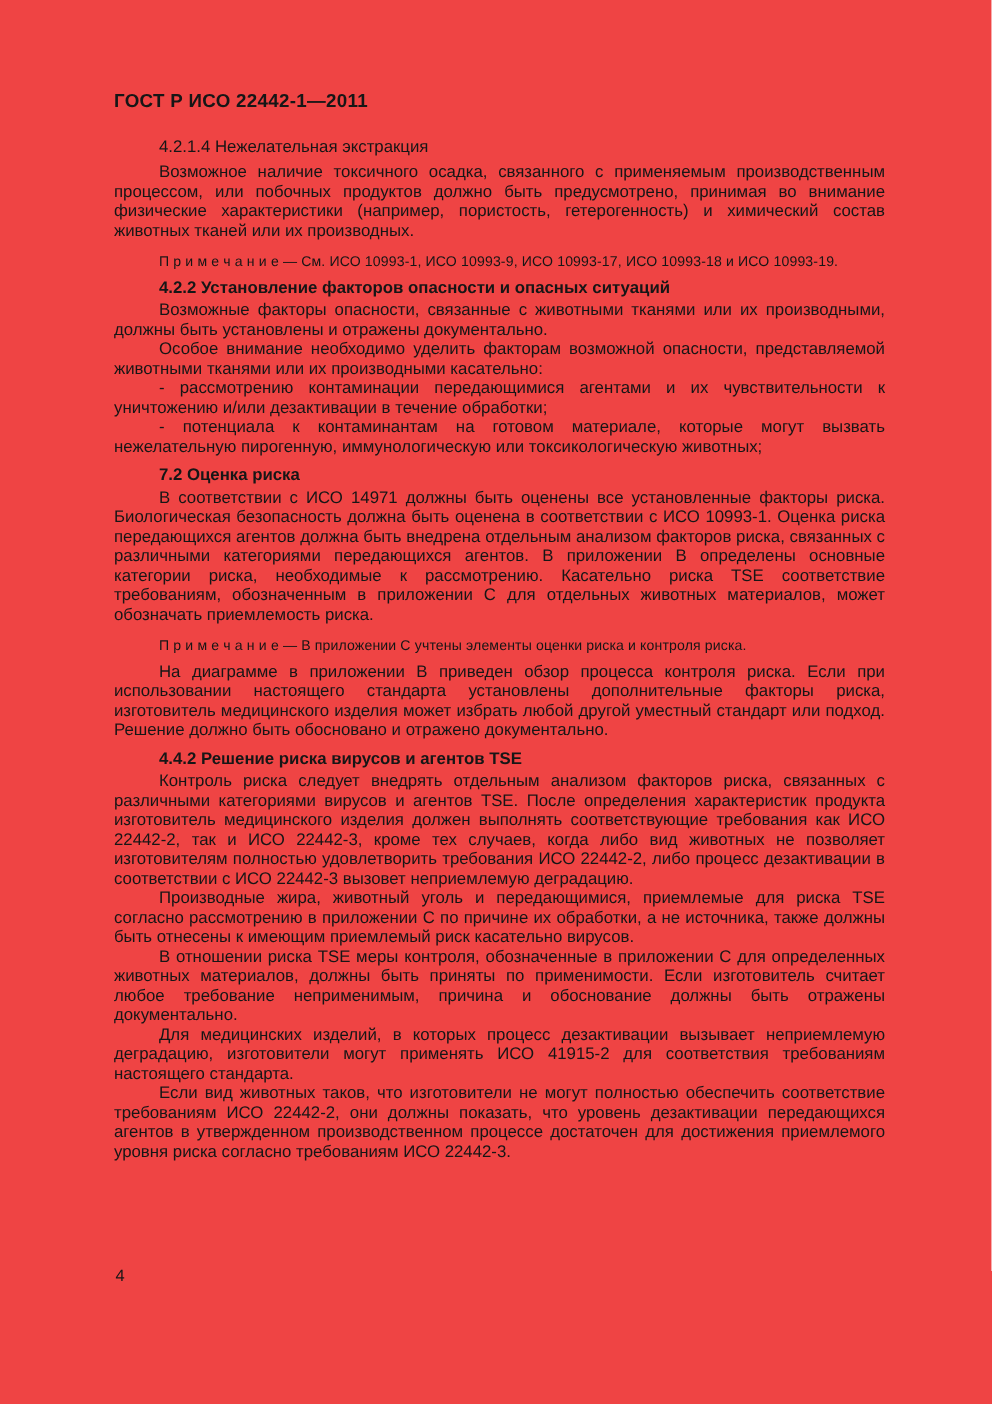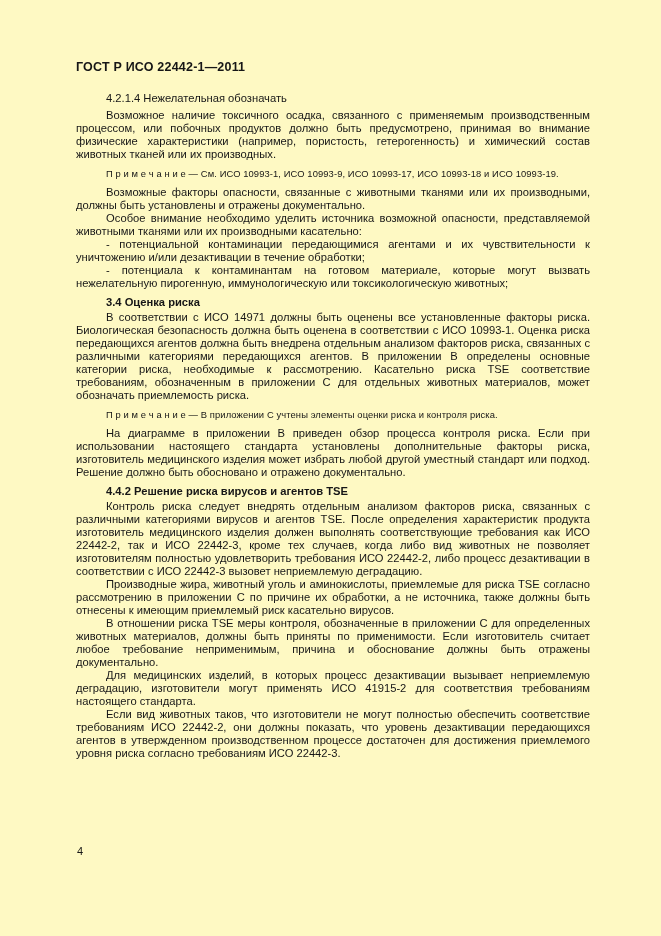--- a/index.html
+++ b/index.html
@@ -4,21 +4,21 @@
 <style>
   html, body {
     margin: 0;
     padding: 0;
     background: #ffffff;
   }
   .page {
     position: relative;
     width: 661px;
     height: 936px;
-    background: #fef9c3;
+    background: #ef4444;
     font-family: "Liberation Sans", sans-serif;
     color: #161616;
     overflow: hidden;
   }
   .content {
     position: absolute;
     left: 76px;
     top: 60px;
     width: 514px;
   }
@@ -62,37 +62,38 @@
     color: #161616;
   }
 </style>
 </head>
 <body>
 
 <div class="page">
   <div class="content">
     <div class="running-header">ГОСТ Р ИСО 22442-1—2011</div>
 
-    <p class="h plain">4.2.1.4 Нежелательная обозначать</p>
+    <p class="h plain">4.2.1.4 Нежелательная экстракция</p>
     <p class="para">Возможное наличие токсичного осадка, связанного с применяемым производственным процессом, или побочных продуктов должно быть предусмотрено, принимая во внимание физические характеристики (например, пористость, гетерогенность) и химический состав животных тканей или их производных.</p>
     <p class="note">П р и м е ч а н и е — См. ИСО 10993-1, ИСО 10993-9, ИСО 10993-17, ИСО 10993-18 и ИСО 10993-19.</p>
 
+    <p class="h">4.2.2 Установление факторов опасности и опасных ситуаций</p>
     <p class="para">Возможные факторы опасности, связанные с животными тканями или их производными, должны быть установлены и отражены документально.</p>
-    <p class="para">Особое внимание необходимо уделить источника возможной опасности, представляемой животными тканями или их производными касательно:</p>
-    <p class="para">- потенциальной контаминации передающимися агентами и их чувствительности к уничтожению и/или дезактивации в течение обработки;</p>
+    <p class="para">Особое внимание необходимо уделить факторам возможной опасности, представляемой животными тканями или их производными касательно:</p>
+    <p class="para">- рассмотрению контаминации передающимися агентами и их чувствительности к уничтожению и/или дезактивации в течение обработки;</p>
     <p class="para">- потенциала к контаминантам на готовом материале, которые могут вызвать нежелательную пирогенную, иммунологическую или токсикологическую животных;</p>
 
-    <p class="h">3.4 Оценка риска</p>
+    <p class="h">7.2 Оценка риска</p>
     <p class="para">В соответствии с ИСО 14971 должны быть оценены все установленные факторы риска. Биологическая безопасность должна быть оценена в соответствии с ИСО 10993-1. Оценка риска передающихся агентов должна быть внедрена отдельным анализом факторов риска, связанных с различными категориями передающихся агентов. В приложении В определены основные категории риска, необходимые к рассмотрению. Касательно риска TSE соответствие требованиям, обозначенным в приложении С для отдельных животных материалов, может обозначать приемлемость риска.</p>
     <p class="note">П р и м е ч а н и е — В приложении С учтены элементы оценки риска и контроля риска.</p>
 
     <p class="para">На диаграмме в приложении В приведен обзор процесса контроля риска. Если при использовании настоящего стандарта установлены дополнительные факторы риска, изготовитель медицинского изделия может избрать любой другой уместный стандарт или подход. Решение должно быть обосновано и отражено документально.</p>
 
     <p class="h">4.4.2 Решение риска вирусов и агентов TSE</p>
     <p class="para">Контроль риска следует внедрять отдельным анализом факторов риска, связанных с различными категориями вирусов и агентов TSE. После определения характеристик продукта изготовитель медицинского изделия должен выполнять соответствующие требования как ИСО 22442-2, так и ИСО 22442-3, кроме тех случаев, когда либо вид животных не позволяет изготовителям полностью удовлетворить требования ИСО 22442-2, либо процесс дезактивации в соответствии с ИСО 22442-3 вызовет неприемлемую деградацию.</p>
-    <p class="para">Производные жира, животный уголь и аминокислоты, приемлемые для риска TSE согласно рассмотрению в приложении С по причине их обработки, а не источника, также должны быть отнесены к имеющим приемлемый риск касательно вирусов.</p>
+    <p class="para">Производные жира, животный уголь и передающимися, приемлемые для риска TSE согласно рассмотрению в приложении С по причине их обработки, а не источника, также должны быть отнесены к имеющим приемлемый риск касательно вирусов.</p>
     <p class="para">В отношении риска TSE меры контроля, обозначенные в приложении С для определенных животных материалов, должны быть приняты по применимости. Если изготовитель считает любое требование неприменимым, причина и обоснование должны быть отражены документально.</p>
     <p class="para">Для медицинских изделий, в которых процесс дезактивации вызывает неприемлемую деградацию, изготовители могут применять ИСО 41915-2 для соответствия требованиям настоящего стандарта.</p>
     <p class="para">Если вид животных таков, что изготовители не могут полностью обеспечить соответствие требованиям ИСО 22442-2, они должны показать, что уровень дезактивации передающихся агентов в утвержденном производственном процессе достаточен для достижения приемлемого уровня риска согласно требованиям ИСО 22442-3.</p>
   </div>
 
   <div class="page-number">4</div>
 </div>
 
 </body></html>

